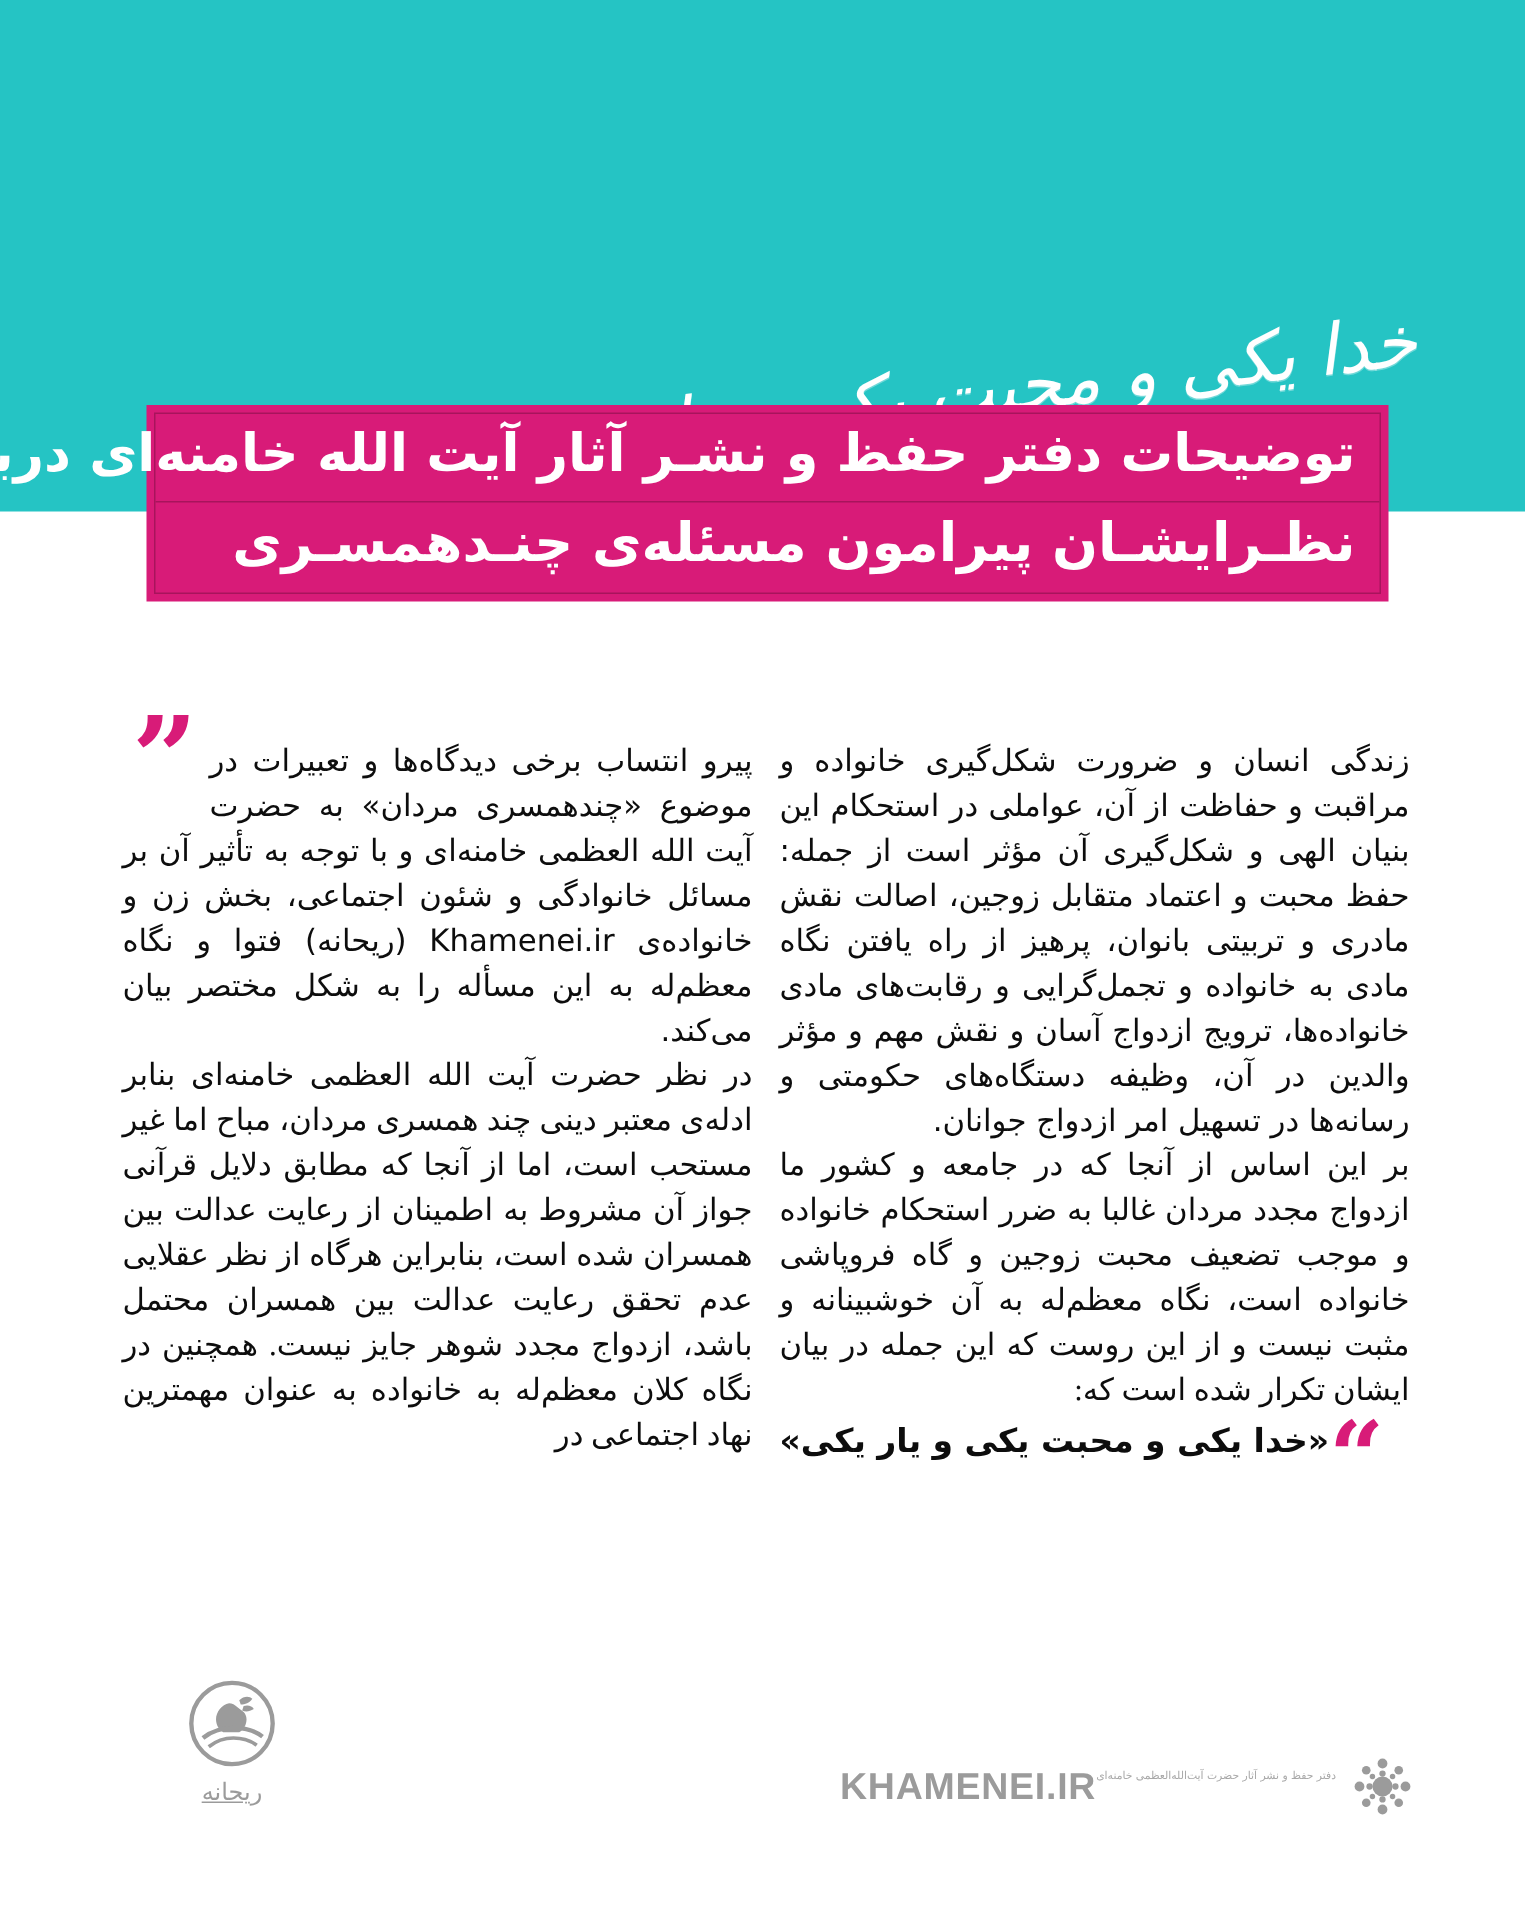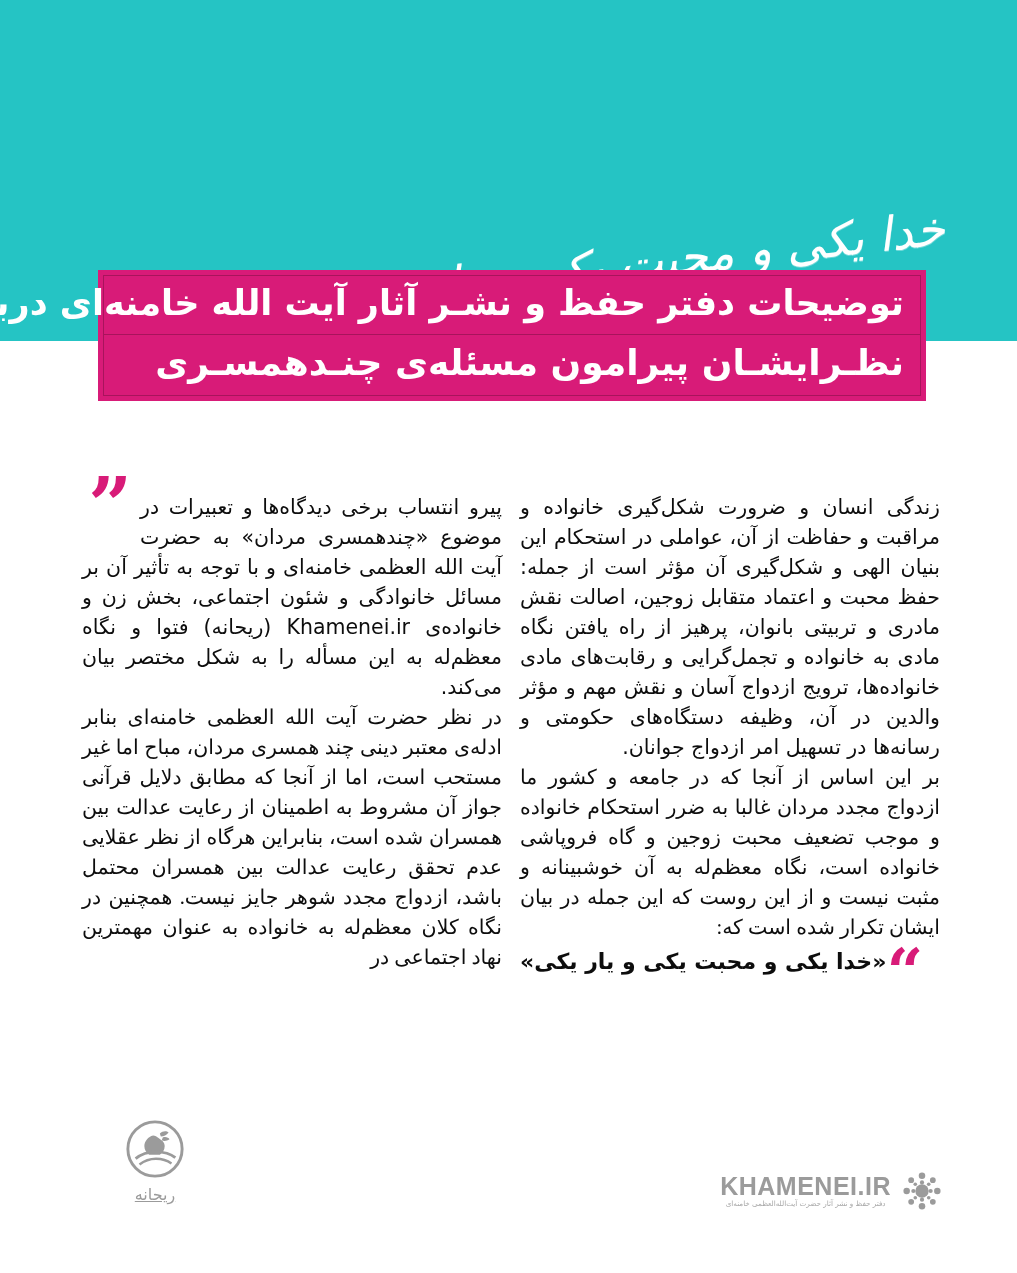--- a/index.html
+++ b/index.html
@@ -190,22 +190,21 @@
     gap: 8px;
     direction: ltr;
   }
   .khamenei-mark {
     width: 46px;
     height: 46px;
     display: block;
   }
   .khamenei-text {
     display: flex;
-    flex-direction: column;
-    align-items: center;
+    align-items: flex-start;
   }
   .khamenei-title {
     font-size: 25px;
     font-weight: 700;
     color: #9b9b9b;
     letter-spacing: 0.5px;
     line-height: 1;
     font-family: "Liberation Sans", sans-serif;
   }
   .khamenei-sub {

